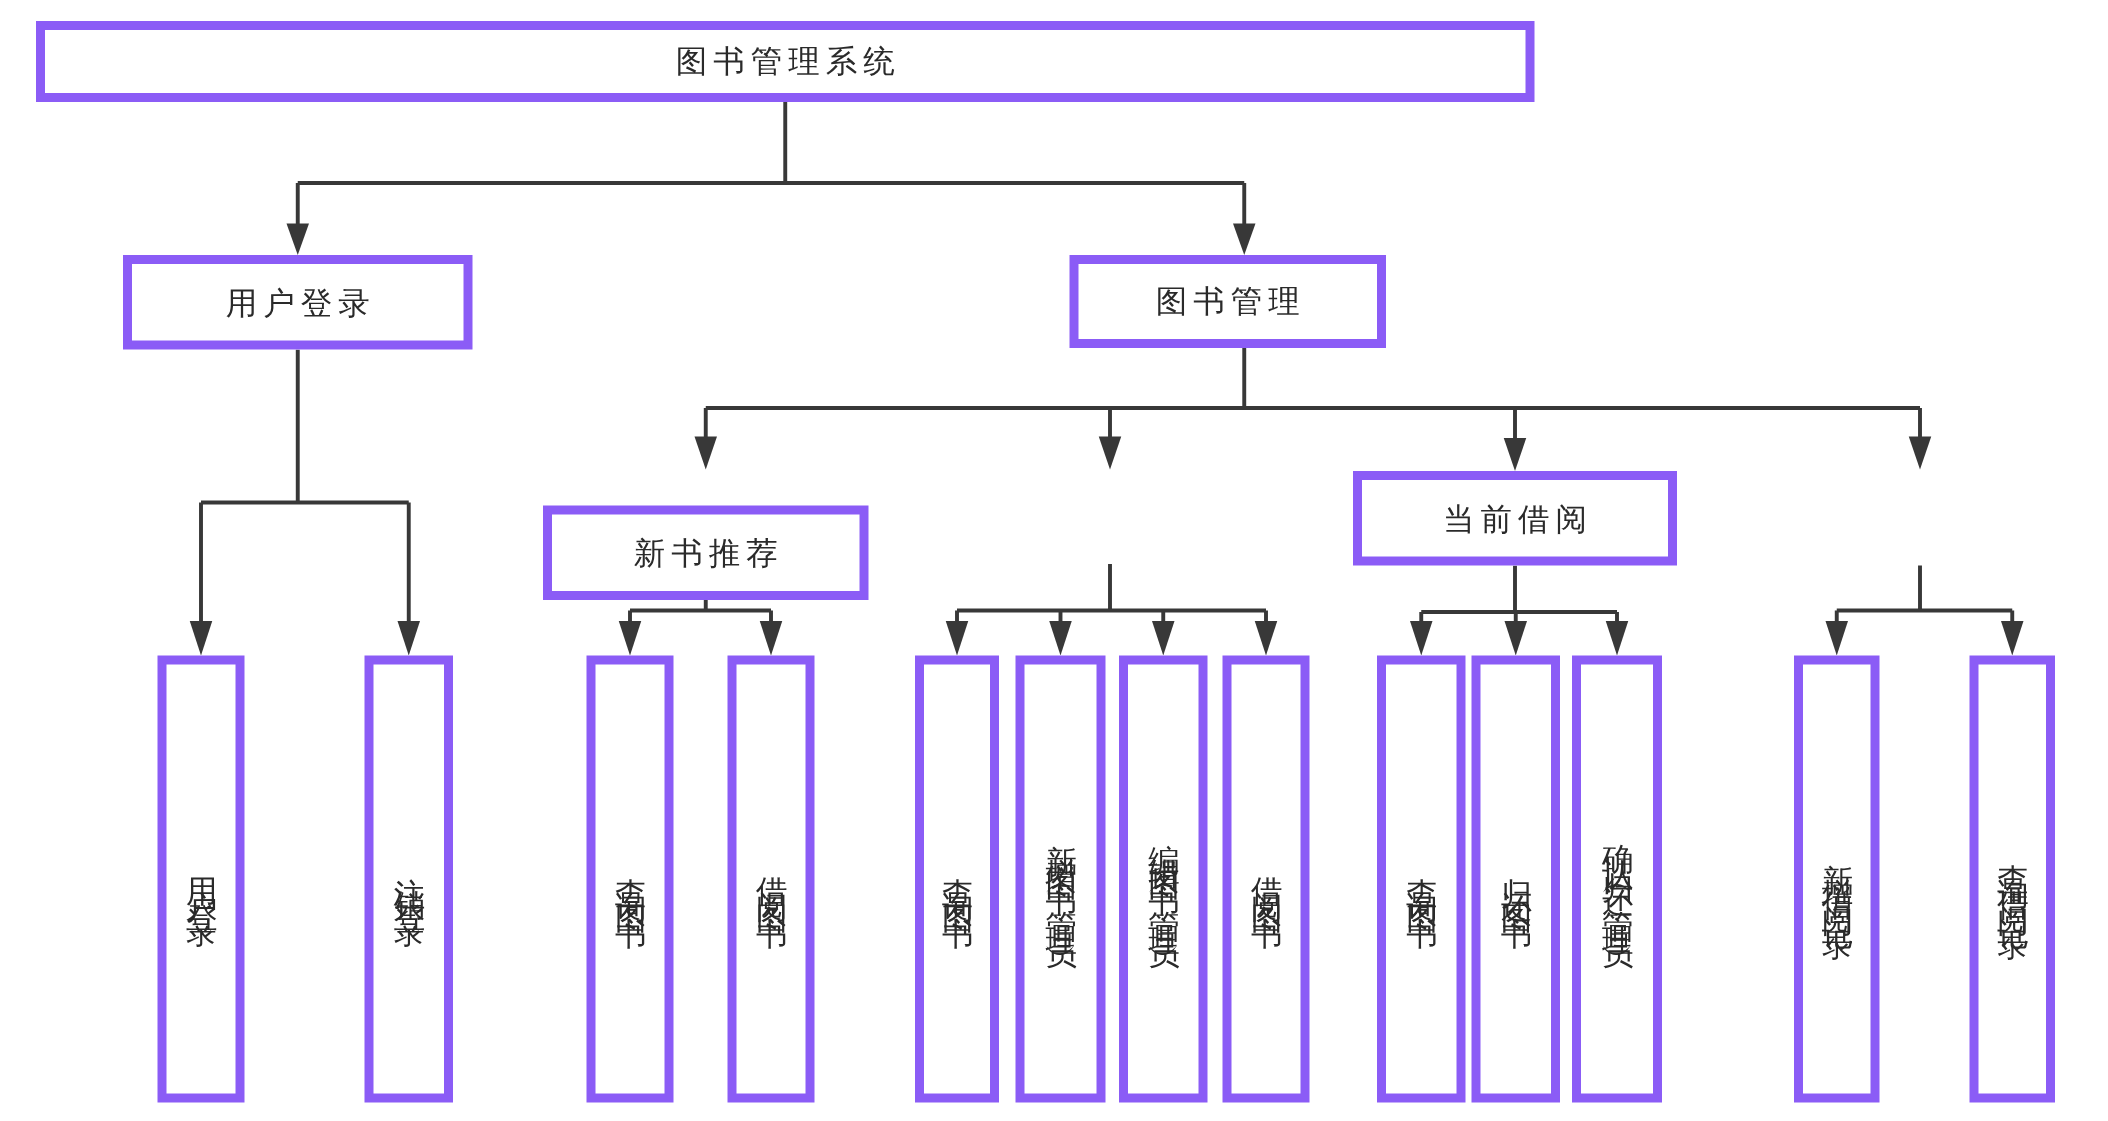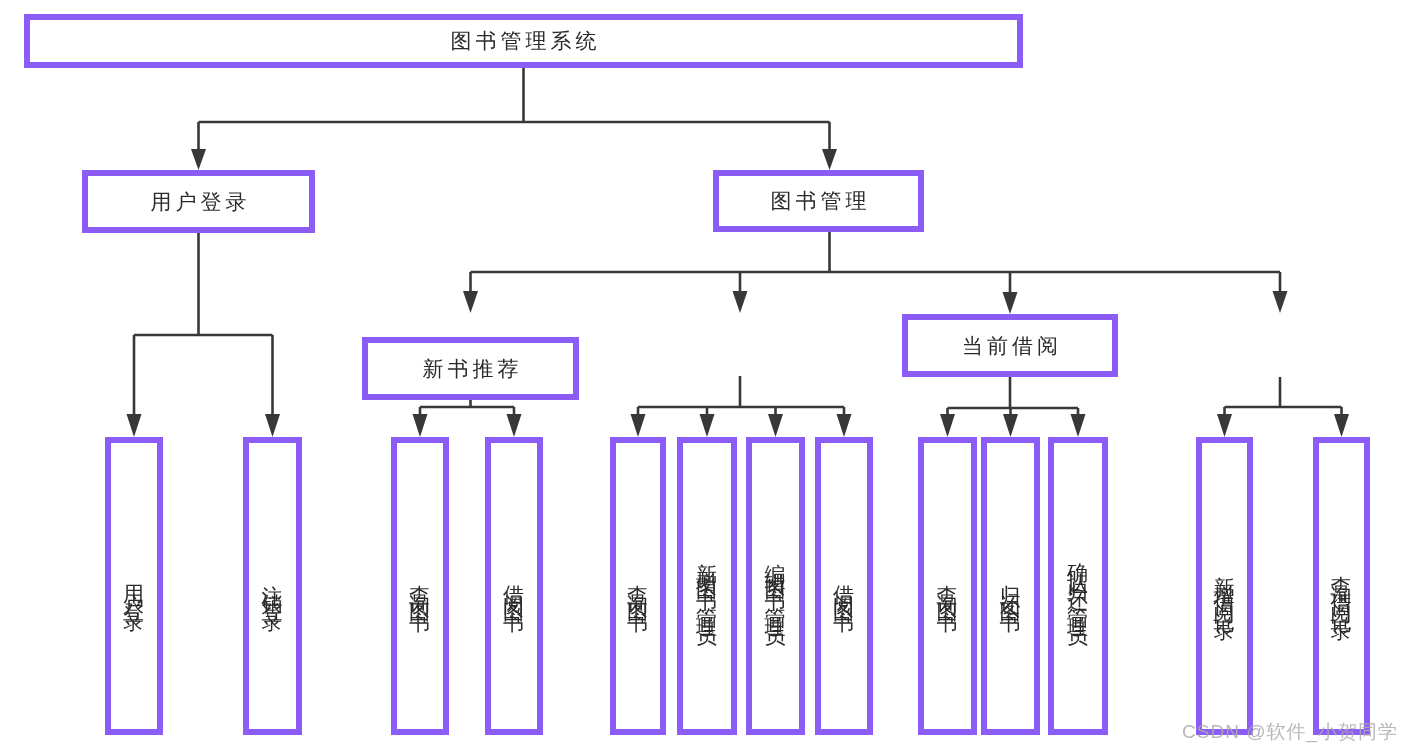--- a/index.html
+++ b/index.html
@@ -144,15 +144,14 @@
     <span>确认归还（管理员）</span>
   </div>
 
   <div class="node v leaf l-r1">
     <span>新增借阅记录</span>
   </div>
   <div class="node v leaf l-r2">
     <span>查询借阅记录</span>
   </div>
 
-  <div class="watermark">CSDN @软件_小贺同学</div>
 
 </div>
 
 </body></html>

